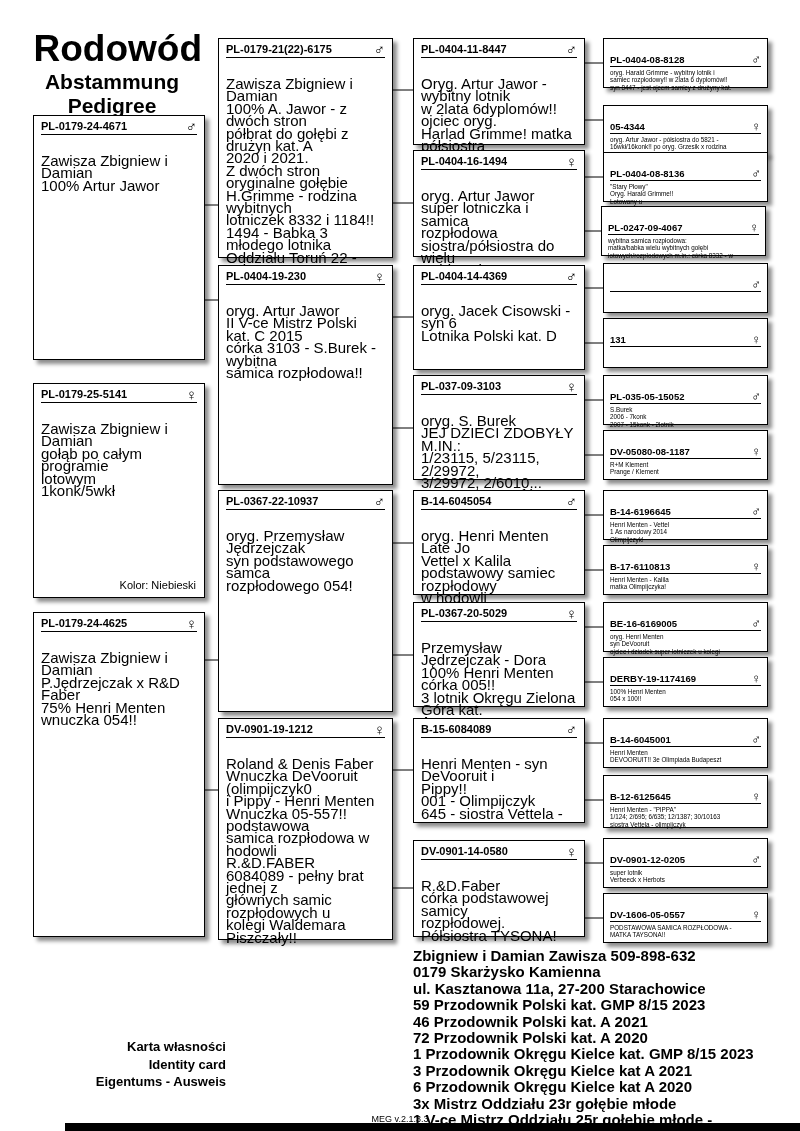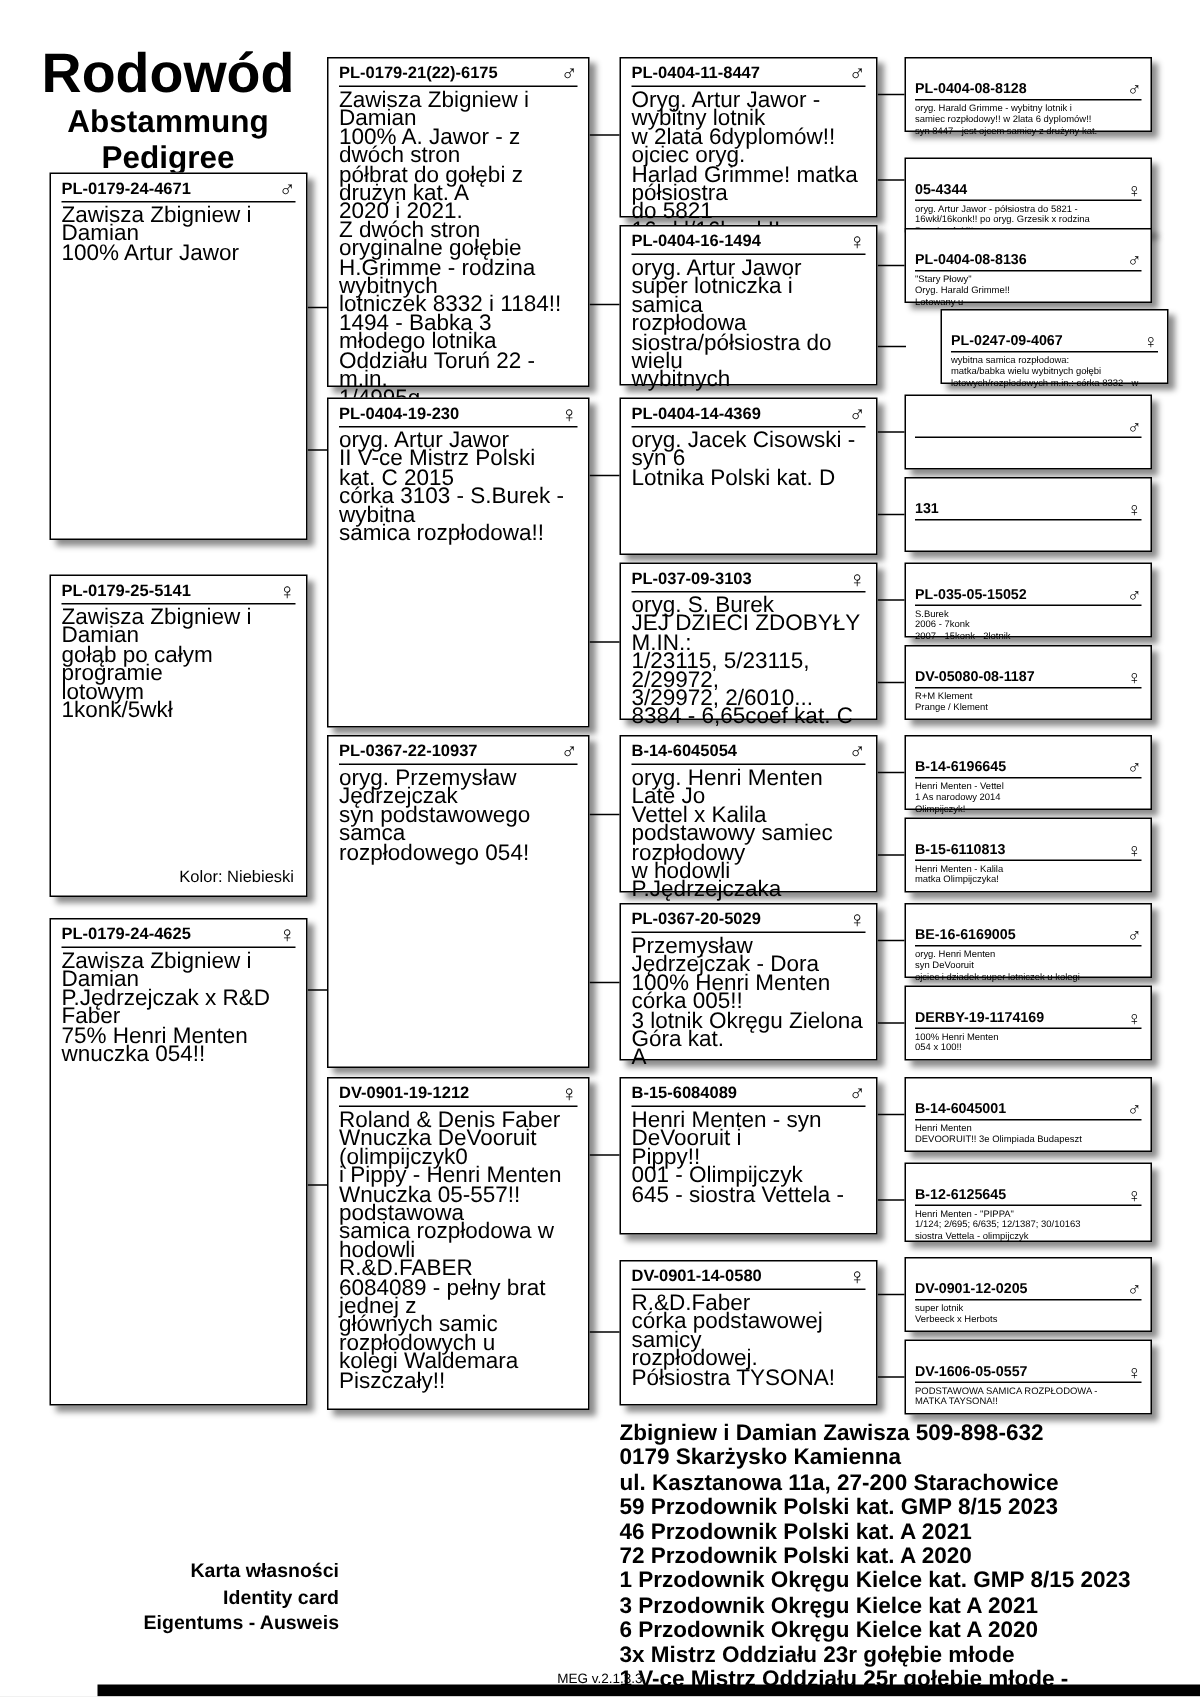--- a/index.html
+++ b/index.html
@@ -1,27 +1,27 @@
 <!DOCTYPE html>
 <html><head>
 <meta charset="utf-8">
 <style>
   * { margin:0; padding:0; box-sizing:border-box; }
   html,body { background:#e8e8e8; }
   body { font-family:"Liberation Sans", sans-serif; color:#000; }
   .page { position:relative; width:800px; height:1131px; background:#fff; margin:0 auto; overflow:hidden; }
 
   .brand { position:absolute; left:22px; top:28px; width:180px; text-align:center; }
-  .brand-main { font-size:37px; font-weight:bold; line-height:42px; letter-spacing:0; }
+  .brand-main { font-size:37px; font-weight:bold; line-height:42px; letter-spacing:0;text-align:right; }
   .brand-sub  { font-size:21px; font-weight:bold; line-height:24px; }
 
   .pbox { position:absolute; background:#fff; border:1px solid #000;
           box-shadow:4px 4px 4px rgba(0,0,0,0.45); padding:4px 7px 4px 7px; }
   .bx-head { display:flex; justify-content:space-between; align-items:flex-start;
-             border-bottom:1px solid #000; padding-bottom:1px; margin-bottom:3px; min-height:14px; }
+             border-bottom:1px solid #000; padding-bottom:1px; margin-bottom:20px; min-height:14px; }
   .ring { font-weight:bold; font-size:11px; line-height:13px; white-space:nowrap; }
   .sex  { font-size:15px; line-height:13px; font-weight:normal; }
   .bx-text { font-size:15px; line-height:12.4px; white-space:pre-line; }
 
   .c4 .ring { font-size:9.5px; line-height:11px; }
   .c4 .sex  { font-size:13px; line-height:11px; }
   .c4 .bx-text { font-size:6.3px; line-height:7.3px; }
   .c4 { padding:15px 6px; }
   .c4 .bx-head { margin-bottom:2px; min-height:12px; }
 
@@ -280,21 +280,21 @@
   <div class="pbox c4" style="left:603px;top:152px;width:165px;height:50px">
     <div class="bx-head">
       <span class="ring">PL-0404-08-8136</span>
       <span class="sex">♂</span>
     </div>
     <div class="bx-text">"Stary Płowy"
 Oryg. Harald Grimme!!
 Lotowany u</div>
   </div>
 
-  <div class="pbox c4" style="left:627px;top:206px;width:152px;height:50px">
+  <div class="pbox c4" style="left:601px;top:206px;width:165px;height:50px">
     <div class="bx-head">
       <span class="ring">PL-0247-09-4067</span>
       <span class="sex">♀</span>
     </div>
     <div class="bx-text">wybitna samica rozpłodowa:
 matka/babka wielu wybitnych gołębi
 lotowych/rozpłodowych m.in.: córka 8332 - w</div>
   </div>
 
   <div class="pbox c4" style="left:603px;top:263px;width:165px;height:50px">
@@ -337,21 +337,21 @@
       <span class="ring">B-14-6196645</span>
       <span class="sex">♂</span>
     </div>
     <div class="bx-text">Henri Menten - Vettel
 1 As narodowy 2014
 Olimpijczyk!</div>
   </div>
 
   <div class="pbox c4" style="left:603px;top:545px;width:165px;height:50px">
     <div class="bx-head">
-      <span class="ring">B-15-6110813</span>
+      <span class="ring">B-17-6110813</span>
       <span class="sex">♀</span>
     </div>
     <div class="bx-text">Henri Menten - Kalila
 matka Olimpijczyka!</div>
   </div>
 
   <div class="pbox c4" style="left:603px;top:602px;width:165px;height:50px">
     <div class="bx-head">
       <span class="ring">BE-16-6169005</span>
       <span class="sex">♂</span>

